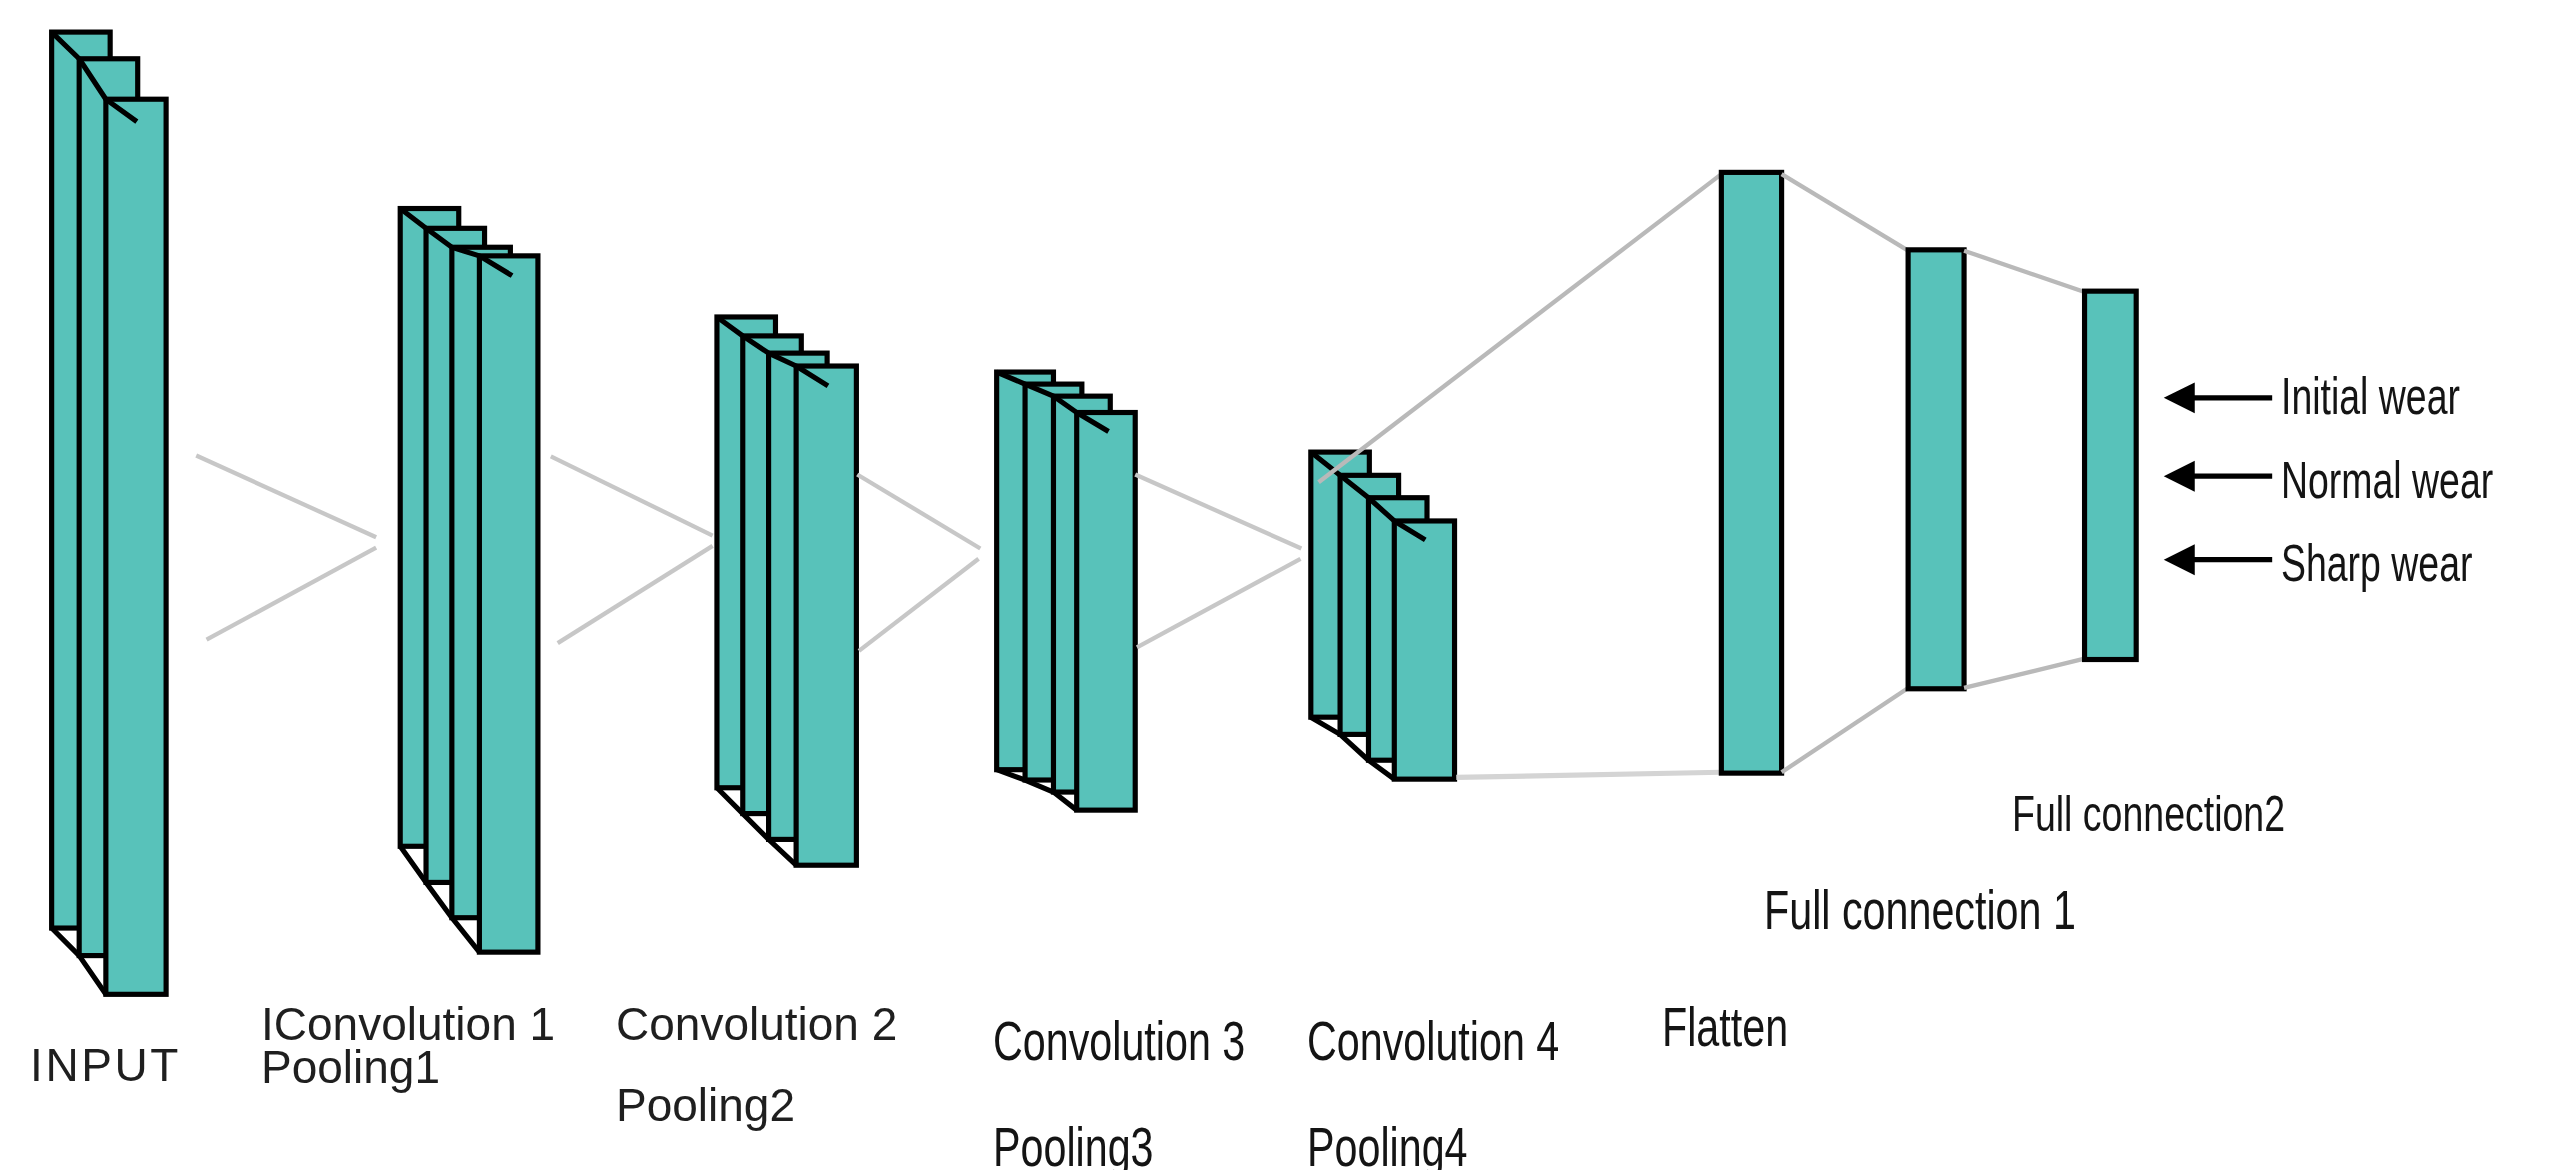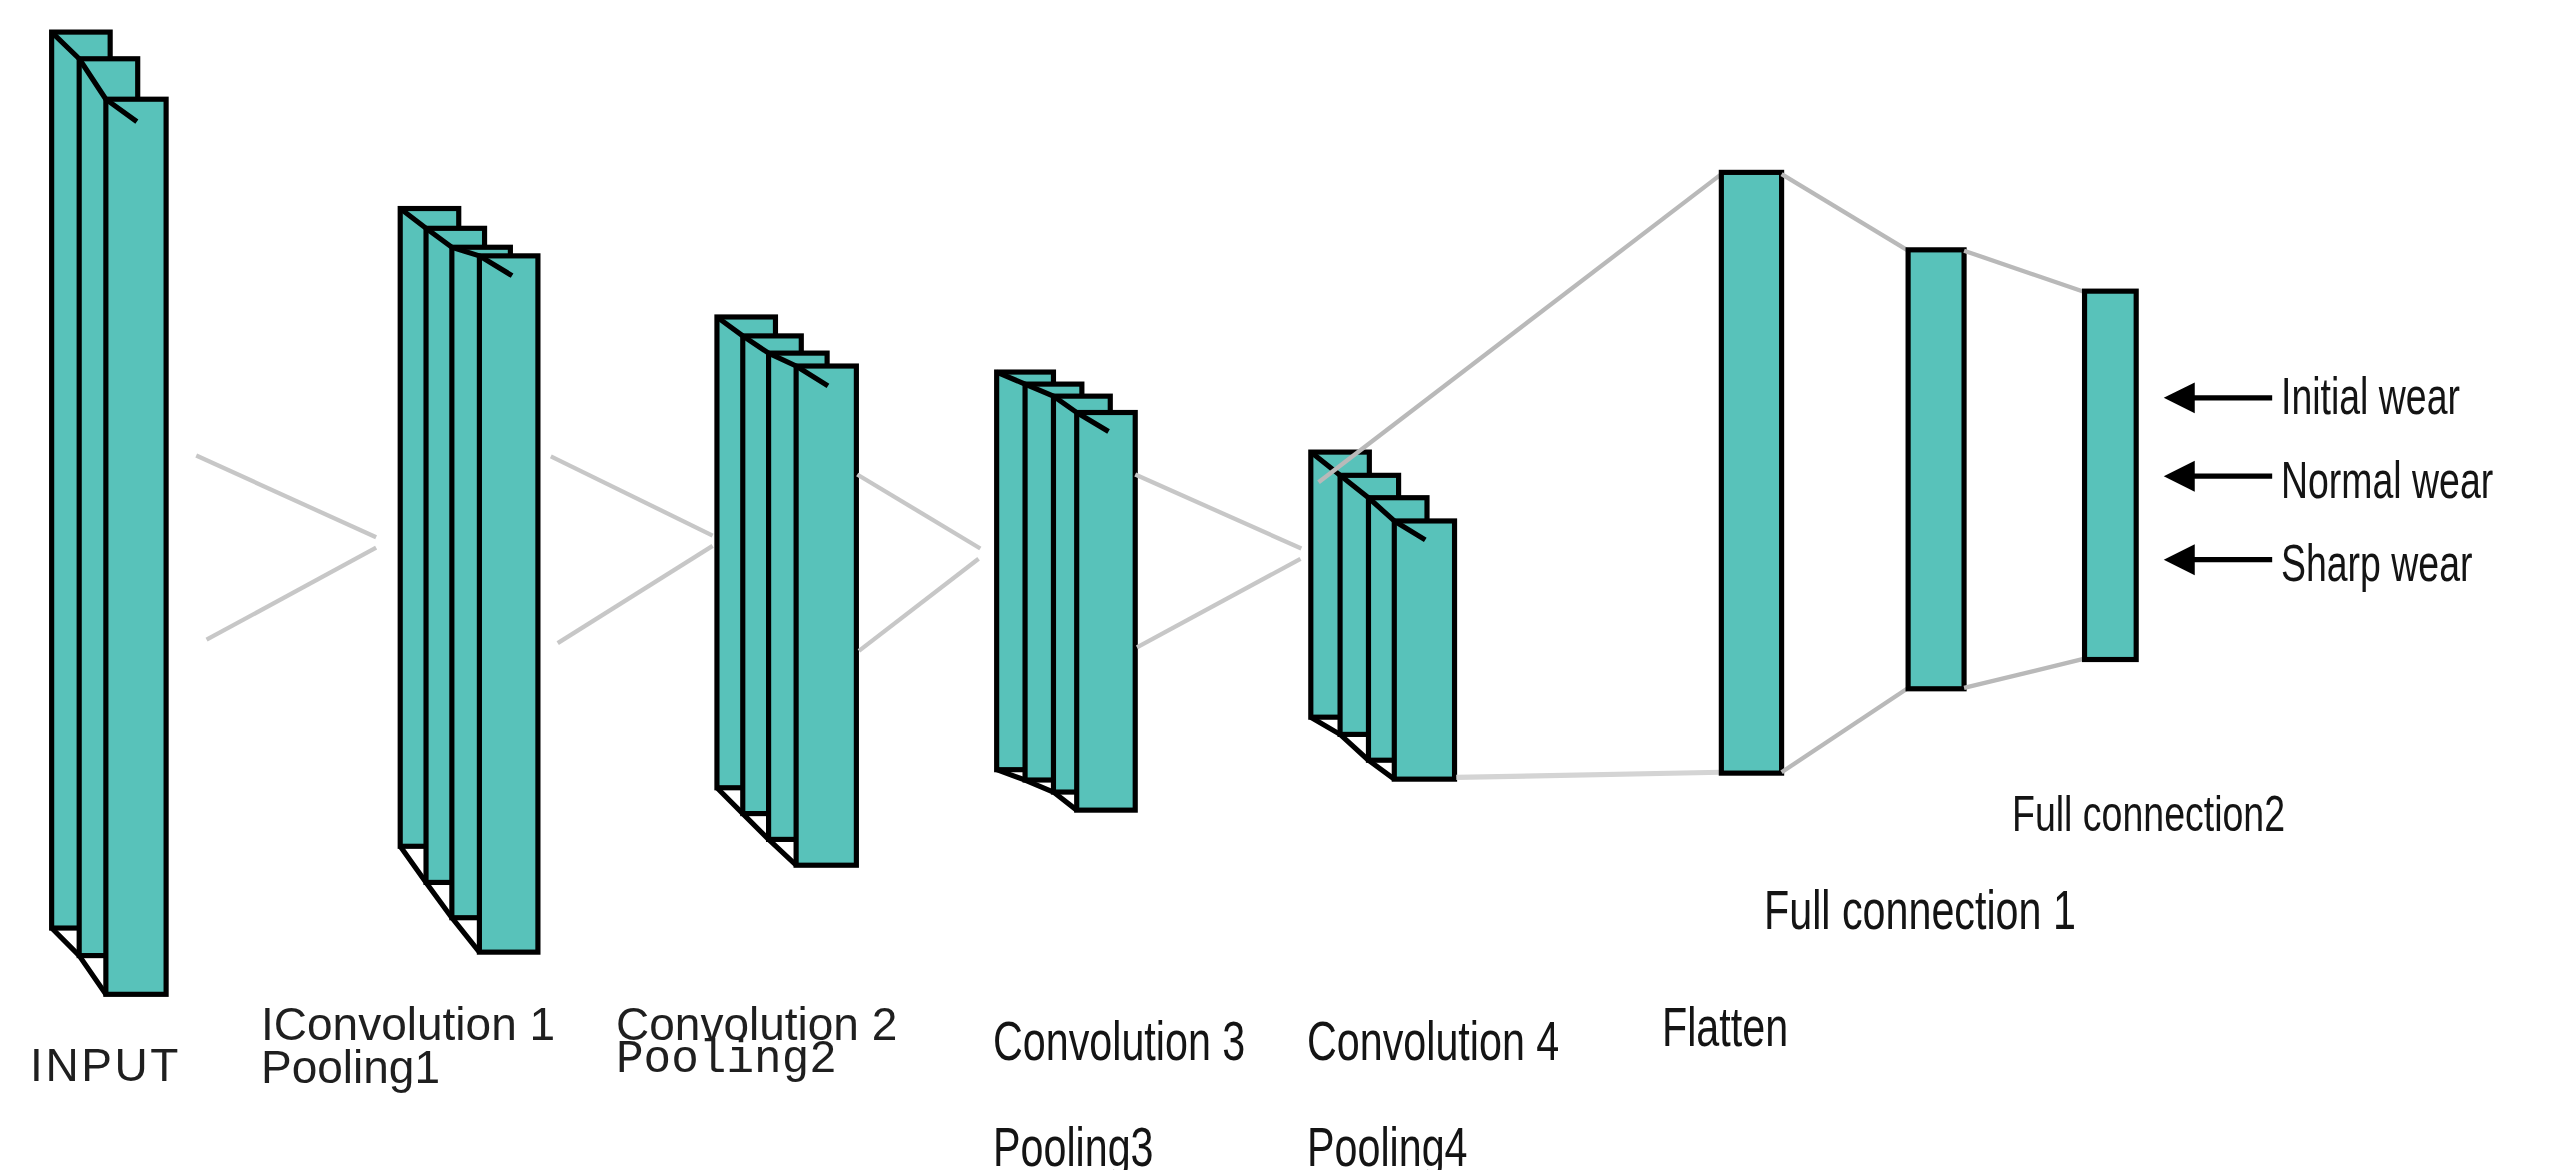--- a/index.html
+++ b/index.html
@@ -131,21 +131,21 @@
       <polygon class="arrowhead" points="2514,650 2550,632 2550,668"></polygon>
     </g>
   </svg>
 
   <div class="lbl lblA caps" style="left:30px;top:1038px;text-align:right;">INPUT</div>
 
   <div class="lbl lblA" style="left:261px;top:997px;text-align:center;">IConvolution 1</div>
   <div class="lbl lblA" style="left:261px;top:1040px;">Pooling1</div>
 
   <div class="lbl lblA" style="left:616px;top:997px;text-align:center;">Convolution 2</div>
-  <div class="lbl lblA" style="left:616px;top:1034px;font-family:Liberation Mono, monospace;">Pooling2</div>
+  <div class="lbl lblA" style="left:616px;top:1078px;">Pooling2</div>
 
   <div class="lbl lblB" style="left:993px;top:1009px;">Convolution 3</div>
   <div class="lbl lblB" style="left:993px;top:1115px;">Pooling3</div>
 
   <div class="lbl lblB" style="left:1307px;top:1009px;">Convolution 4</div>
   <div class="lbl lblB" style="left:1307px;top:1115px;">Pooling4</div>
 
   <div class="lbl lblB" style="left:1662px;top:995px;">Flatten</div>
 
   <div class="lbl lblB" style="left:1764px;top:878px;">Full connection 1</div>

